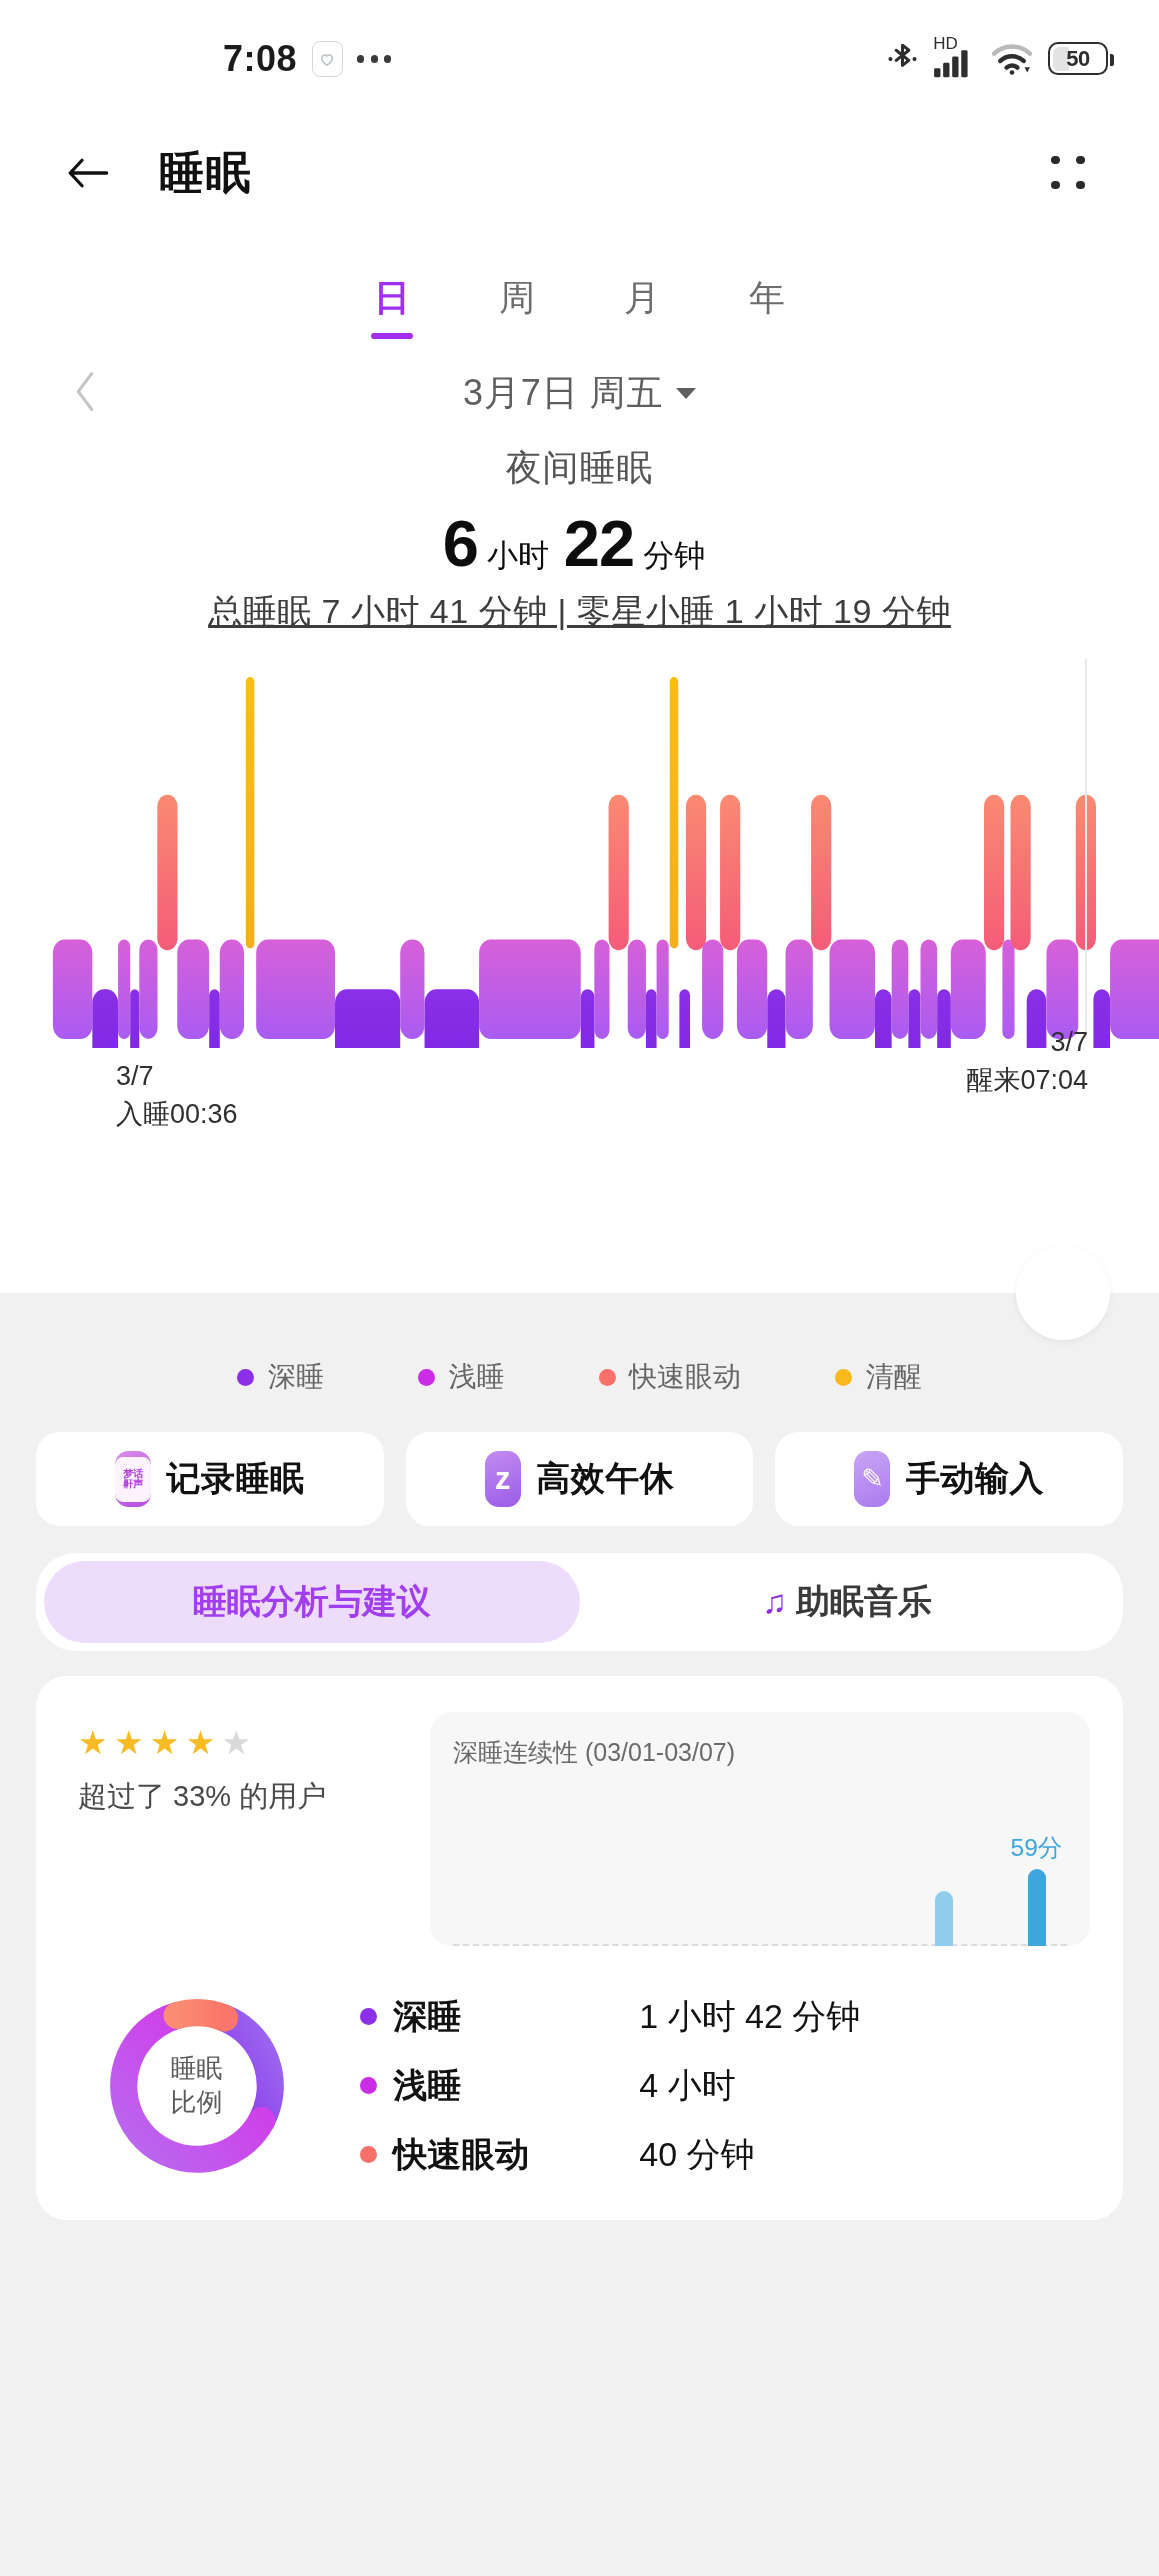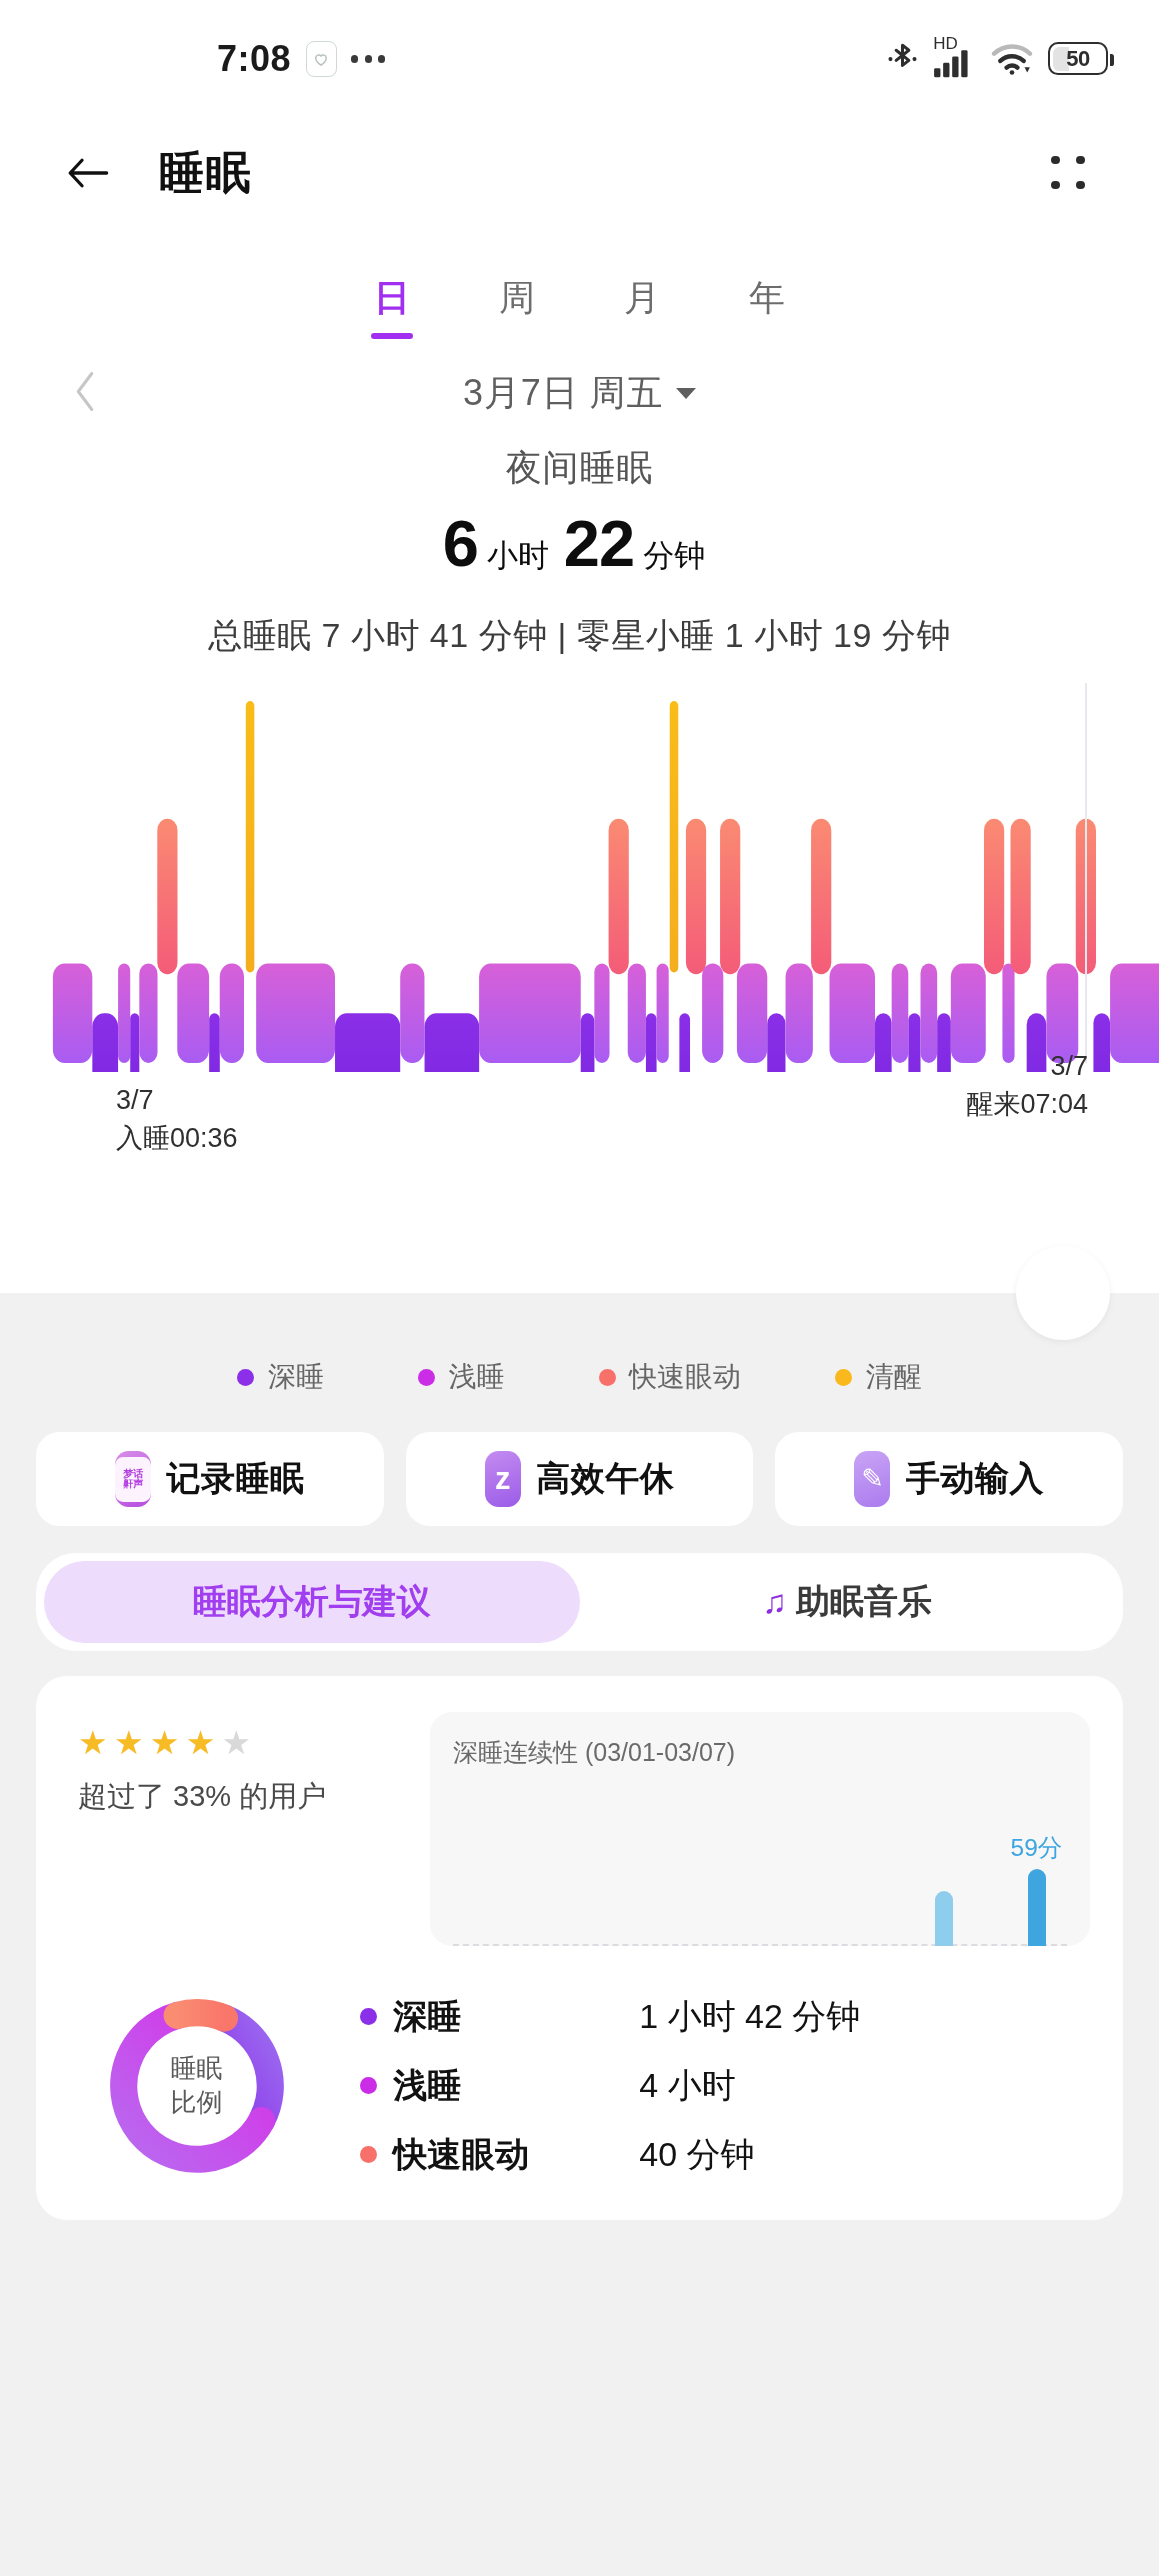--- a/index.html
+++ b/index.html
@@ -11,21 +11,21 @@
     position:relative; overflow:hidden;
     -webkit-font-smoothing:antialiased;
   }
 
   
   .statusbar{
     height:118px; position:relative;
     display:flex; align-items:center;
   }
   .sb-left{
-    position:absolute; left:217px; top:50%; transform:translateY(-50%);
+    position:absolute; left:223px; top:50%; transform:translateY(-50%);
     display:flex; align-items:center; gap:14.5px;
   }
   .sb-time{ font-size:36px; font-weight:600; color:#1b1b1b; letter-spacing:0.5px; }
   .sb-badge{
     width:31px;height:36px;border-radius:8.2px;border:1.4px solid #cfd8d2;
     display:flex;align-items:center;justify-content:center;
     color:#b6c2bb;font-size:20px;
   }
   .sb-dots{ display:flex; gap:6.3px; align-items:center; }
   .sb-dots i{ width:7.2px;height:7.2px;border-radius:50%;background:#3a3a3a;display:block; }
@@ -88,21 +88,21 @@
   
   .night{ text-align:center; font-size:36px; color:#555; margin-top:16.3px; letter-spacing:0.9px;}
   .bigdur{
     text-align:center; margin-top:12.7px;
     display:flex; align-items:baseline; justify-content:center; gap:3.6px;
     color:#0d0d0d;
   }
   .bigdur .n{ font-size:65px; font-weight:700; letter-spacing:-0.9px;}
   .bigdur .u{ font-size:31px; font-weight:500; margin:0 11px 0 5.4px;}
   .subdur{
-    text-align:center; margin-top:32px; font-size:34px; color:#3d3d3d; letter-spacing:0.5px;
+    text-align:center; margin-top:8px; font-size:34px; color:#3d3d3d; letter-spacing:0.5px;text-decoration:underline;
   }
 
   
   .chartwrap{ position:relative; margin-top:33px; height:380px; }
   .chartwrap .axis{
     position:absolute; right:72px; top:-9px; bottom:9px; width:1.8px; background:#e8e8ee;
   }
   .chartsvg{ display:block; width:1159px; height:380px; }
 
   .chartlabels{ position:relative; height:114px; }

